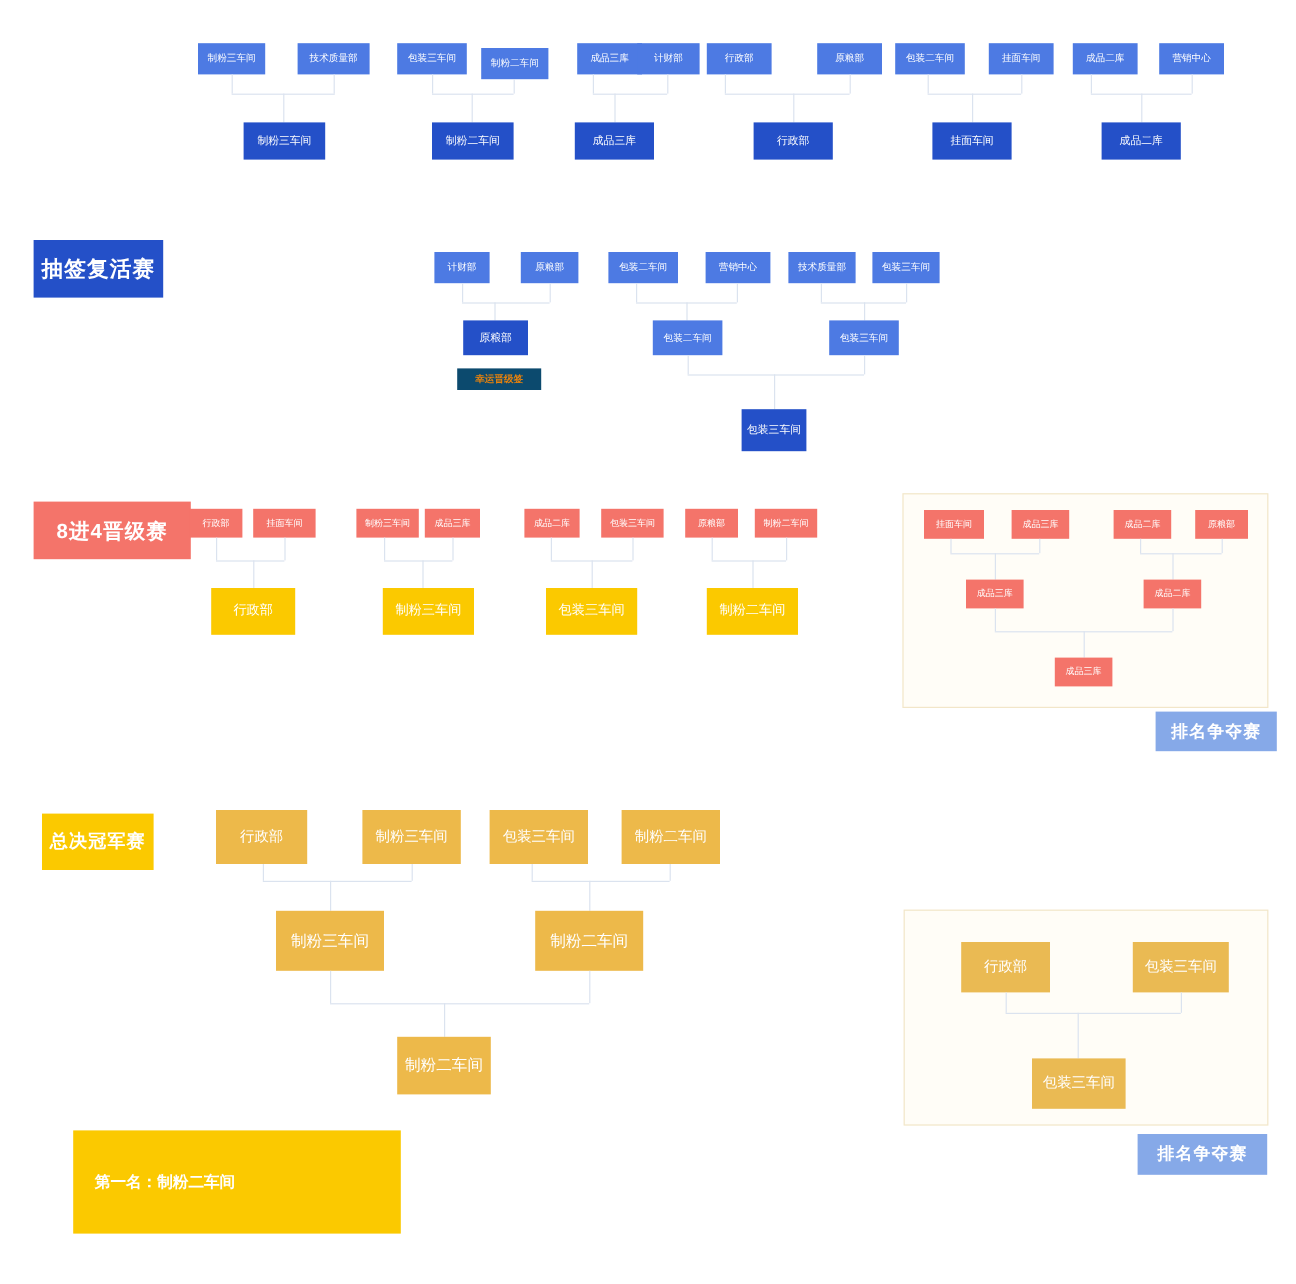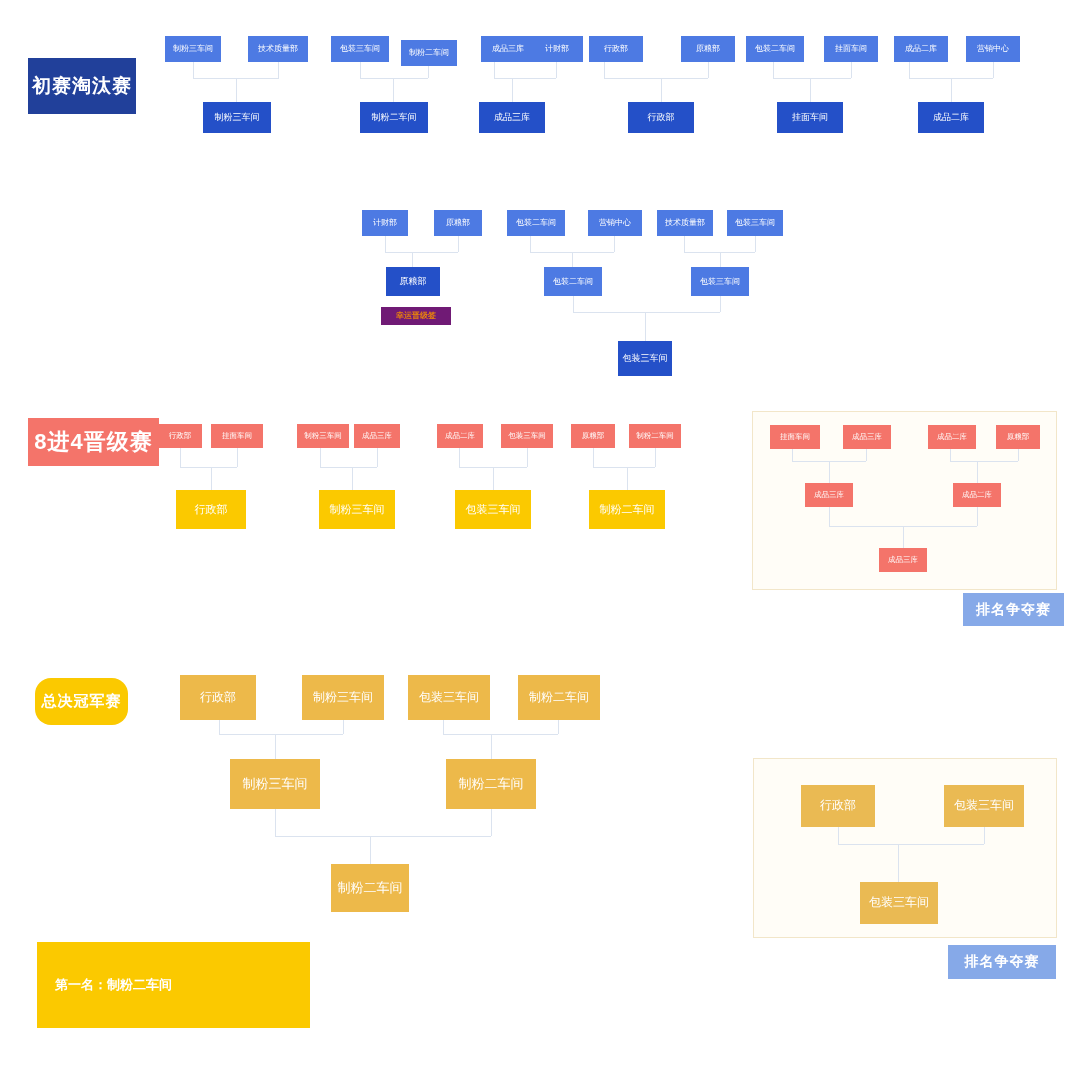--- a/index.html
+++ b/index.html
@@ -27,49 +27,48 @@
 
   
   .t-blue-mid   {background:#4d7ae3;}
   .t-blue-dark  {background:#2450c8;}
   .t-navy       {background:#21409a;}
   .t-red        {background:#f4746a;}
   .t-gold       {background:#fbc900;}
   .t-gold-soft  {background:#edb94a;}
   .t-gold-soft2 {background:#eaba53;}
   .t-periwinkle {background:#86a9e8;}
-  .t-yellowtag  {background:#701a75;color:#e8820c;}
+  .t-yellowtag  {background:#0c4a6e;color:#e8820c;}
 
   
   .ln{position:absolute;background:#dbe3ef;}
   .ln-v{width:1px;}
   .ln-h{height:1px;}
 
   
   .panel{
     position:absolute;box-sizing:border-box;
     border:1px solid #f2e6c9;background:#fffdf7;
   }
 
   
   .results{
     position:absolute;background:#fbc900;box-sizing:border-box;
-    padding:16px 18px;display:flex;flex-direction:column;justify-content:center;
+    padding:16px 18px;display:flex;flex-direction:column;justify-content:center;margin-left:24px;
   }
   .results div{
     color:#ffffff;font-weight:bold;font-size:13px;line-height:1.85;
     white-space:nowrap;
   }
 </style>
 </head>
 <body>
 
 <div id="stage">
 
-  <div class="round-label t-navy" style="left:28px;top:58px;width:108px;height:56px;font-size:19px;">初赛淘汰赛</div>
 
   <div class="box t-blue-mid" style="left:165px;top:36px;width:56px;height:26px;font-size:8px;">制粉三车间</div>
   <div class="box t-blue-mid" style="left:248px;top:36px;width:60px;height:26px;font-size:8px;">技术质量部</div>
   <div class="ln ln-v" style="left:193px;top:62px;height:16px;"></div>
   <div class="ln ln-v" style="left:278px;top:62px;height:16px;"></div>
   <div class="ln ln-h" style="left:193px;top:78px;width:86px;"></div>
   <div class="ln ln-v" style="left:236px;top:78px;height:24px;"></div>
   <div class="box t-blue-dark" style="left:203px;top:102px;width:68px;height:31px;font-size:9px;">制粉三车间</div>
 
   <div class="box t-blue-mid" style="left:331px;top:36px;width:58px;height:26px;font-size:8px;">包装三车间</div>
@@ -105,20 +104,21 @@
   <div class="box t-blue-dark" style="left:777px;top:102px;width:66px;height:31px;font-size:9px;">挂面车间</div>
 
   <div class="box t-blue-mid" style="left:894px;top:36px;width:54px;height:26px;font-size:8px;">成品二库</div>
   <div class="box t-blue-mid" style="left:966px;top:36px;width:54px;height:26px;font-size:8px;">营销中心</div>
   <div class="ln ln-v" style="left:909px;top:62px;height:16px;"></div>
   <div class="ln ln-v" style="left:993px;top:62px;height:16px;"></div>
   <div class="ln ln-h" style="left:909px;top:78px;width:84px;"></div>
   <div class="ln ln-v" style="left:951px;top:78px;height:24px;"></div>
   <div class="box t-blue-dark" style="left:918px;top:102px;width:66px;height:31px;font-size:9px;">成品二库</div>
 
+  <div class="round-label t-blue-dark" style="left:28px;top:200px;width:108px;height:48px;font-size:18px;">抽签复活赛</div>
 
   <div class="box t-blue-mid" style="left:362px;top:210px;width:46px;height:26px;font-size:8px;">计财部</div>
   <div class="box t-blue-mid" style="left:434px;top:210px;width:48px;height:26px;font-size:8px;">原粮部</div>
   <div class="ln ln-v" style="left:385px;top:236px;height:16px;"></div>
   <div class="ln ln-v" style="left:458px;top:236px;height:16px;"></div>
   <div class="ln ln-h" style="left:385px;top:252px;width:73px;"></div>
   <div class="ln ln-v" style="left:412px;top:252px;height:15px;"></div>
   <div class="box t-blue-dark" style="left:386px;top:267px;width:54px;height:29px;font-size:9px;">原粮部</div>
   <div class="box t-yellowtag" style="left:381px;top:307px;width:70px;height:18px;font-size:8px;font-weight:bold;">幸运晋级签</div>
 
@@ -137,21 +137,21 @@
   <div class="ln ln-h" style="left:684px;top:252px;width:71px;"></div>
   <div class="ln ln-v" style="left:720px;top:252px;height:15px;"></div>
   <div class="box t-blue-mid" style="left:691px;top:267px;width:58px;height:29px;font-size:8px;">包装三车间</div>
 
   <div class="ln ln-v" style="left:573px;top:296px;height:16px;"></div>
   <div class="ln ln-v" style="left:720px;top:296px;height:16px;"></div>
   <div class="ln ln-h" style="left:573px;top:312px;width:147px;"></div>
   <div class="ln ln-v" style="left:645px;top:312px;height:29px;"></div>
   <div class="box t-blue-dark" style="left:618px;top:341px;width:54px;height:35px;font-size:9px;">包装三车间</div>
 
-  <div class="round-label t-red" style="left:28px;top:418px;width:131px;height:48px;font-size:22px;">8进4晋级赛</div>
+  <div class="round-label t-red" style="left:28px;top:418px;width:131px;height:48px;font-size:17px;">8进4晋级赛</div>
 
   <div class="box t-red" style="left:158px;top:424px;width:44px;height:24px;font-size:7.5px;">行政部</div>
   <div class="box t-red" style="left:211px;top:424px;width:52px;height:24px;font-size:7.5px;">挂面车间</div>
   <div class="ln ln-v" style="left:180px;top:448px;height:19px;"></div>
   <div class="ln ln-v" style="left:237px;top:448px;height:19px;"></div>
   <div class="ln ln-h" style="left:180px;top:467px;width:57px;"></div>
   <div class="ln ln-v" style="left:211px;top:467px;height:23px;"></div>
   <div class="box t-gold" style="left:176px;top:490px;width:70px;height:39px;font-size:11px;">行政部</div>
 
   <div class="box t-red" style="left:297px;top:424px;width:52px;height:24px;font-size:7.5px;">制粉三车间</div>
@@ -197,21 +197,21 @@
   <div class="box t-red" style="left:953px;top:483px;width:48px;height:24px;font-size:7.5px;">成品二库</div>
 
   <div class="ln ln-v" style="left:829px;top:507px;height:19px;"></div>
   <div class="ln ln-v" style="left:977px;top:507px;height:19px;"></div>
   <div class="ln ln-h" style="left:829px;top:526px;width:148px;"></div>
   <div class="ln ln-v" style="left:903px;top:526px;height:22px;"></div>
   <div class="box t-red" style="left:879px;top:548px;width:48px;height:24px;font-size:7.5px;">成品三库</div>
 
   <div class="round-label t-periwinkle" style="left:963px;top:593px;width:101px;height:33px;font-size:14px;">排名争夺赛</div>
 
-  <div class="round-label t-gold" style="left:35px;top:678px;width:93px;height:47px;font-size:15px;border-radius:16px;">总决冠军赛</div>
+  <div class="round-label t-gold" style="left:35px;top:678px;width:93px;height:47px;font-size:15px;">总决冠军赛</div>
 
   <div class="box t-gold-soft" style="left:180px;top:675px;width:76px;height:45px;font-size:12px;">行政部</div>
   <div class="box t-gold-soft" style="left:302px;top:675px;width:82px;height:45px;font-size:12px;">制粉三车间</div>
   <div class="ln ln-v" style="left:219px;top:720px;height:14px;"></div>
   <div class="ln ln-v" style="left:343px;top:720px;height:14px;"></div>
   <div class="ln ln-h" style="left:219px;top:734px;width:124px;"></div>
   <div class="ln ln-v" style="left:275px;top:734px;height:25px;"></div>
   <div class="box t-gold-soft" style="left:230px;top:759px;width:90px;height:50px;font-size:13px;">制粉三车间</div>
 
   <div class="box t-gold-soft" style="left:408px;top:675px;width:82px;height:45px;font-size:12px;">包装三车间</div>

